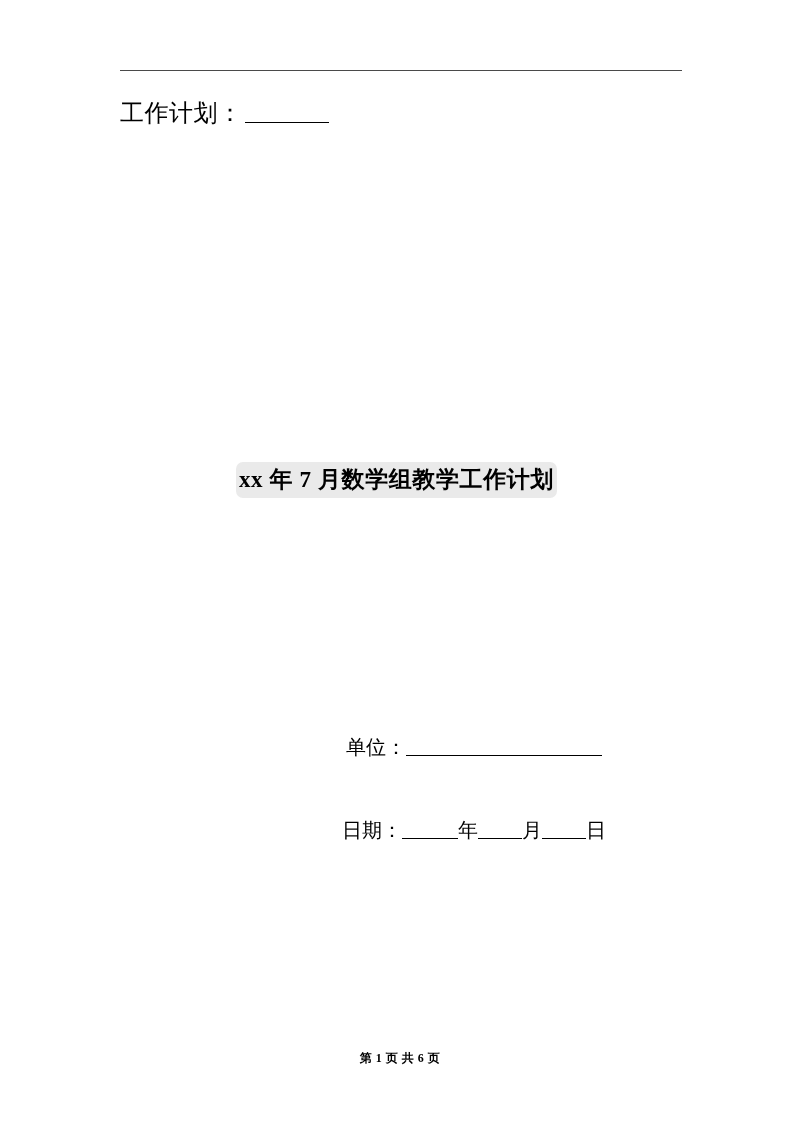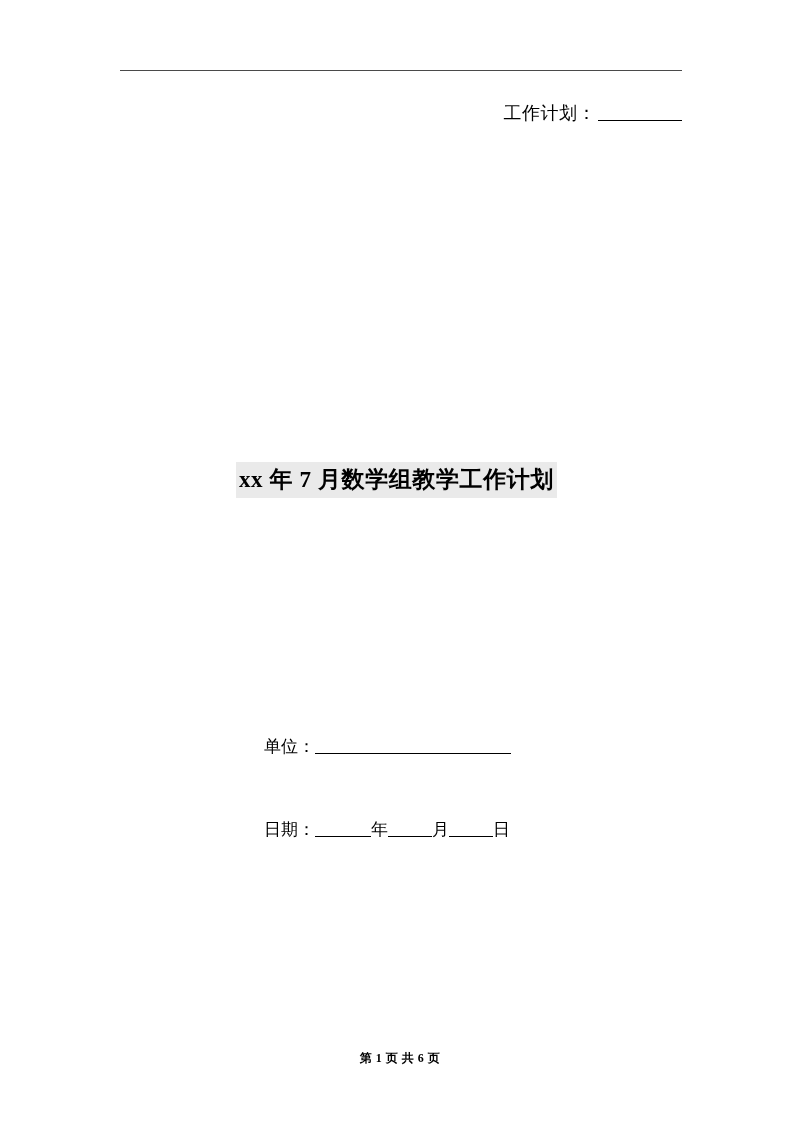--- a/index.html
+++ b/index.html
@@ -34,22 +34,22 @@
     height: 1px;
     background: #4a4a4a;
   }
 
   
   .header-line {
     position: absolute;
     left: 120px;
     top: 100px;
     width: 562px;
-    text-align: right;
-    font-size: 18px;
+    text-align: left;
+    font-size: 24px;
     line-height: 26px;
     letter-spacing: 0.5px;
     white-space: nowrap;
   }
   .header-line .blank {
     display: inline-block;
     border-bottom: 1px solid #000;
     width: 84px;
     height: 16px;
     vertical-align: -2px;
@@ -61,34 +61,36 @@
     position: absolute;
     left: 236px;
     top: 462px;
     font-size: 23px;
     font-weight: bold;
     line-height: 34px;
     background: #eaeaea;
     padding: 1px 3px;
     white-space: nowrap;
     letter-spacing: 0.6px;
+    border-radius: 7px;
   }
 
   
   .fields {
     position: absolute;
     left: 264px;
     top: 735px;
     width: 420px;
   }
   .field-row {
-    font-size: 17px;
+    font-size: 20px;
     line-height: 24px;
     white-space: nowrap;
     margin-bottom: 59px;
+    text-align: center;
   }
   .field-row:last-child {
     margin-bottom: 4px;
   }
   .field-label {
     display: inline-block;
   }
   .rule-long {
     display: inline-block;
     border-bottom: 1px solid #000;

